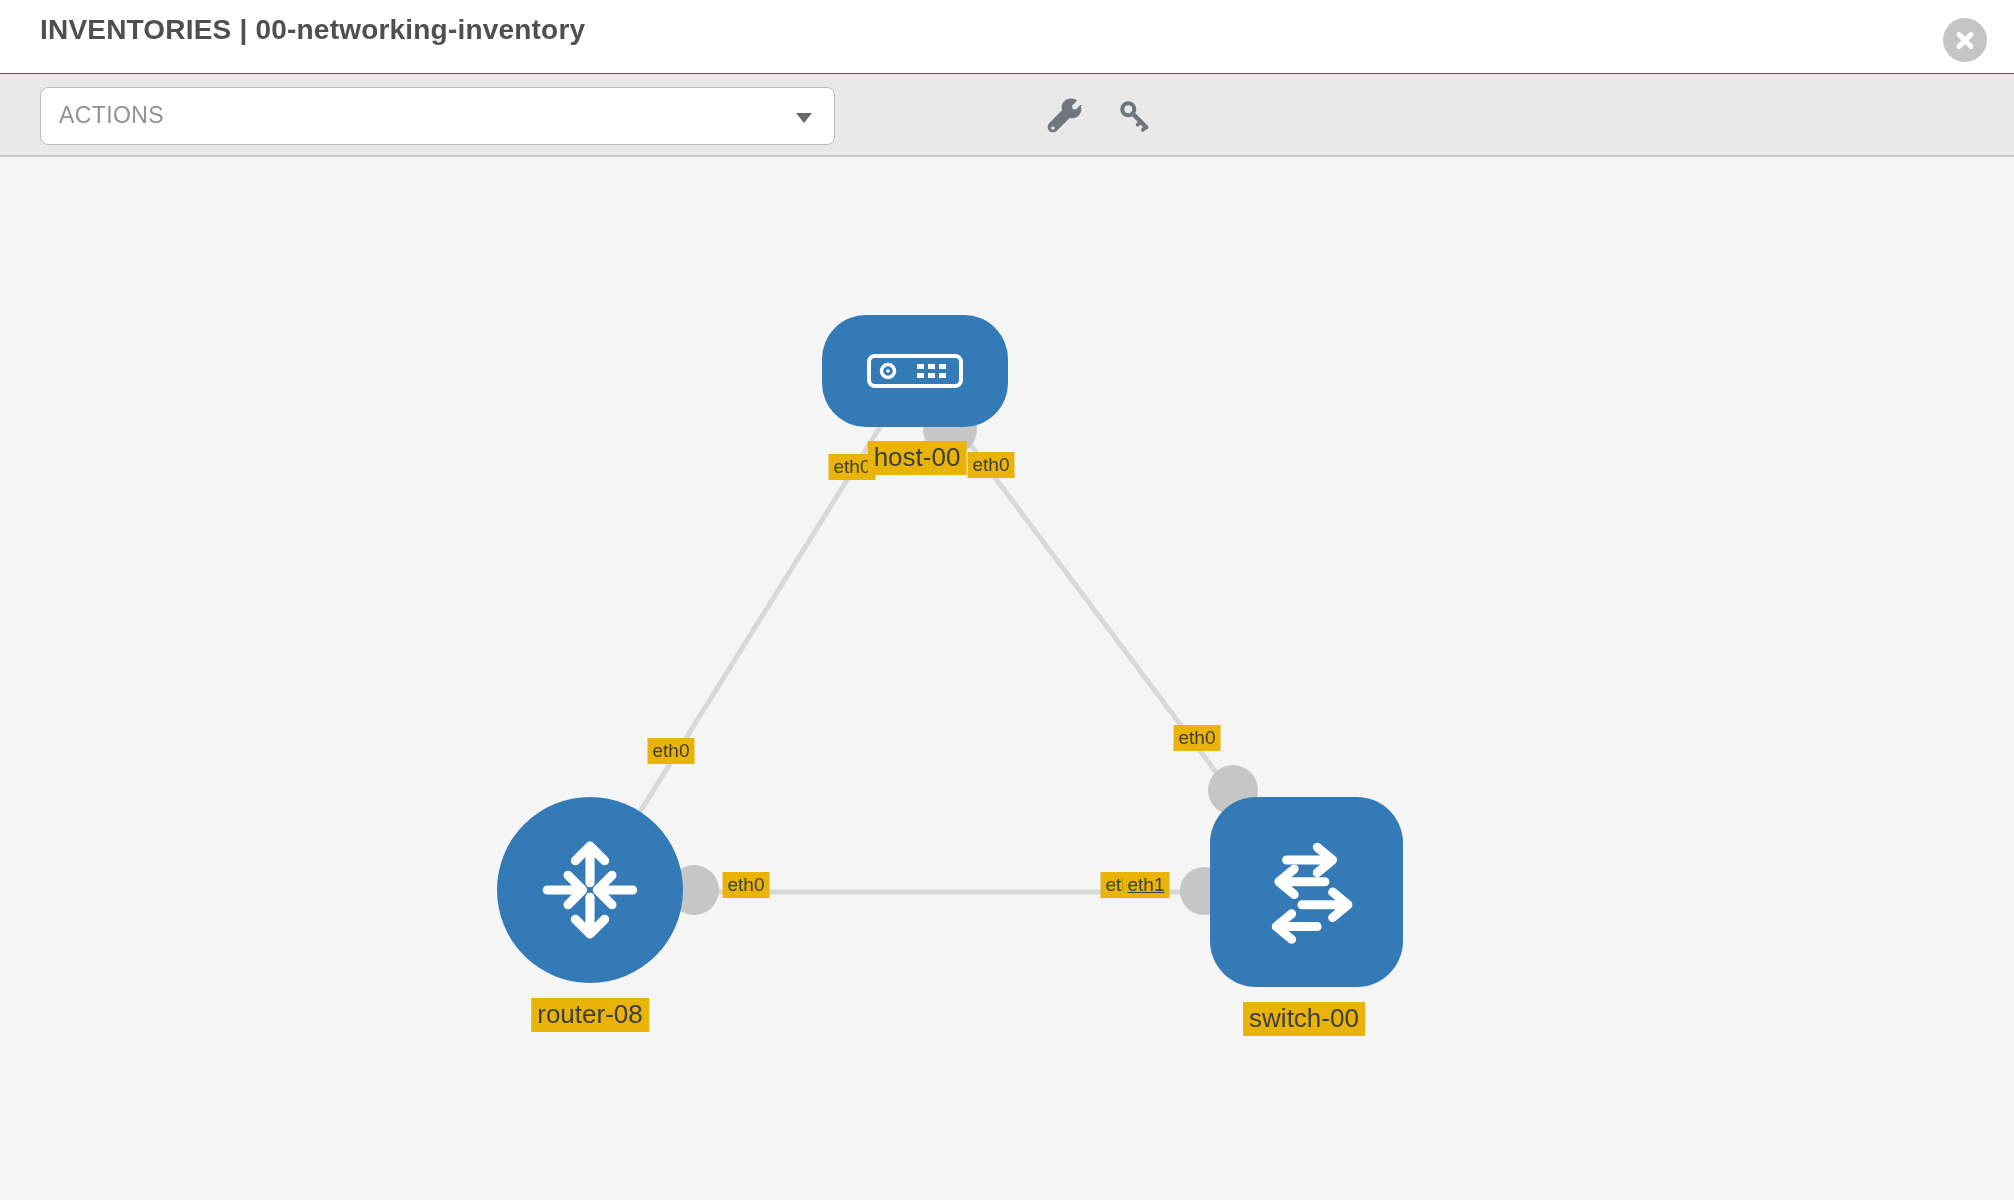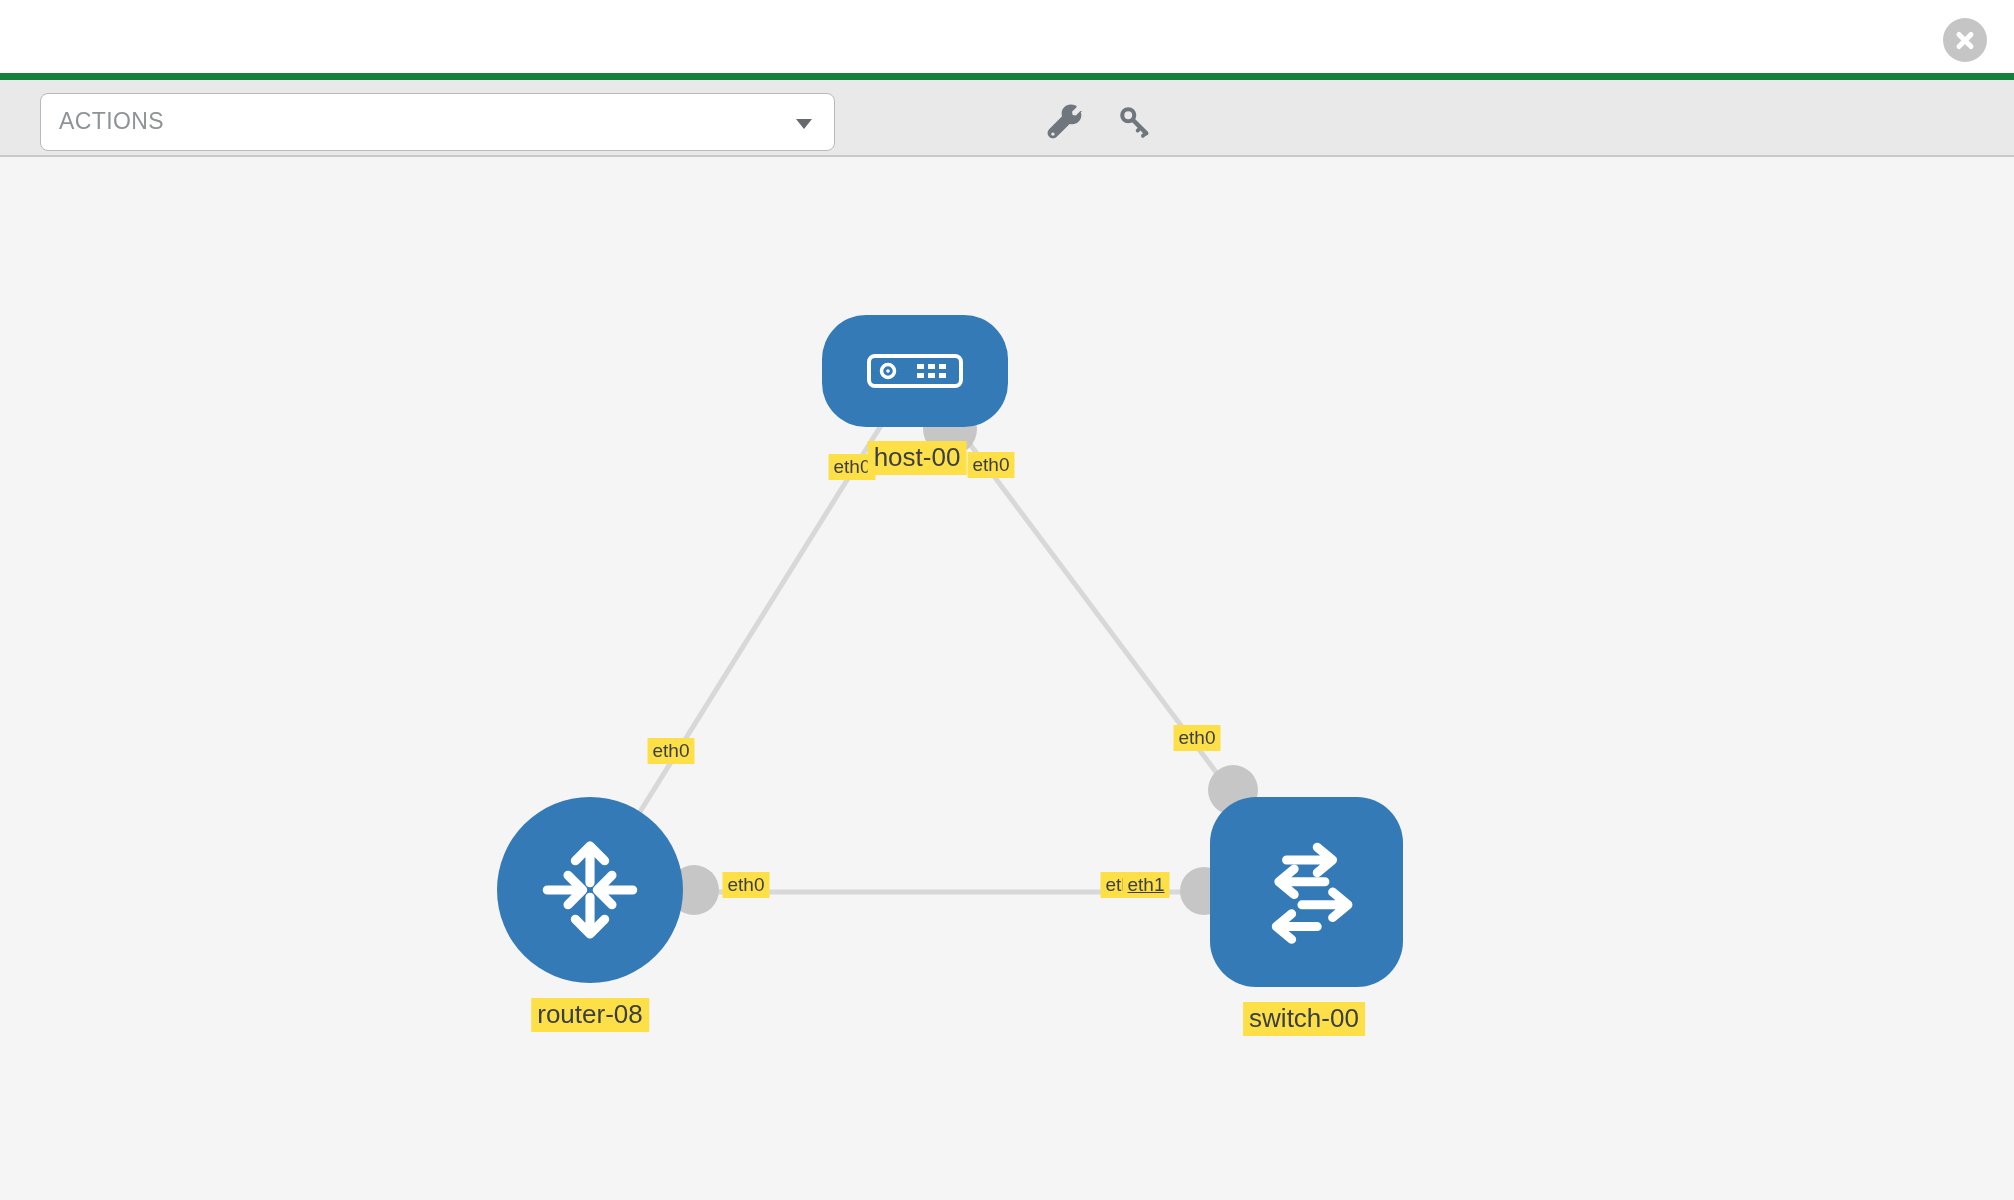--- a/index.html
+++ b/index.html
@@ -12,21 +12,21 @@
   .page-title{position:absolute;left:40px;top:14px;margin:0;font-size:28px;font-weight:700;
               color:#4f4f4f;letter-spacing:.2px;}
   .close-btn{position:absolute;left:1943px;top:18px;width:44px;height:44px;border-radius:50%;
              background:#c5c5c5;cursor:pointer;}
   .close-btn .x1,.close-btn .x2{position:absolute;left:11px;top:19.5px;width:22px;height:5px;
              border-radius:3px;background:#fff;}
   .close-btn .x1{transform:rotate(45deg);} .close-btn .x2{transform:rotate(-45deg);}
 
   
   .toolbar{position:absolute;left:0;top:73px;width:2014px;height:84px;background:#e9e9e9;
-           border-top:7px solid #15803d;border-bottom:2px solid #c9c9c9;}
+           border-top:1px solid #15803d;border-bottom:2px solid #c9c9c9;}
   .dropdown{position:absolute;top:13px;height:58px;background:#fff;border:1px solid #b9b9b9;
             border-radius:8px;cursor:pointer;}
   .dd-actions{left:40px;width:795px;}
   .dd-search{left:1182px;width:796px;}
   .dd-label{position:absolute;left:18px;top:14px;font-size:23px;color:#8e9398;letter-spacing:.4px;}
   .caret{position:absolute;right:22px;top:25px;width:0;height:0;
          border-left:8px solid transparent;border-right:8px solid transparent;
          border-top:10px solid #66696e;}
   .tool-icon{position:absolute;top:24px;width:36px;height:36px;cursor:pointer;}
   .tool-icon svg{width:100%;height:100%;}
@@ -35,32 +35,33 @@
   
   .canvas{position:absolute;left:0;top:157px;width:2014px;height:1043px;background:#f5f5f5;}
   .links{position:absolute;left:0;top:0;z-index:1;}
   .port{position:absolute;border-radius:50%;background:#c6c6c6;z-index:2;}
   .node{position:absolute;background:#337ab7;z-index:3;display:flex;align-items:center;
         justify-content:center;cursor:pointer;}
   .node svg{display:block;}
   .node-host{left:822px;top:158px;width:186px;height:112px;border-radius:44px;}
   .node-router{left:497px;top:640px;width:186px;height:186px;border-radius:50%;}
   .node-switch{left:1210px;top:640px;width:193px;height:190px;border-radius:46px;}
-  .lbl{position:absolute;transform:translateX(-50%);background:#fde047;color:#3b3f43;
+  .lbl{position:absolute;transform:translateX(-50%);background:#eab308;color:#3b3f43;
        white-space:nowrap;line-height:1.15;}
   .node-lbl{font-size:26px;padding:2px 6px;z-index:5;text-align:right;}
   .if-lbl{font-size:19px;padding:2px 5px;z-index:4;}
   .if-lbl.over{z-index:6;text-decoration:underline;}
 </style>
 </head>
 <body>
 
 <div class="app">
 
   <header class="topbar">
+    <h1 class="page-title">INVENTORIES | 00-networking-inventory</h1>
     <div class="close-btn">
       <span class="x1"></span>
       <span class="x2"></span>
     </div>
   </header>
 
   <div class="toolbar">
     <div class="dropdown dd-actions">
       <span class="dd-label">ACTIONS</span>
       <span class="caret"></span>

